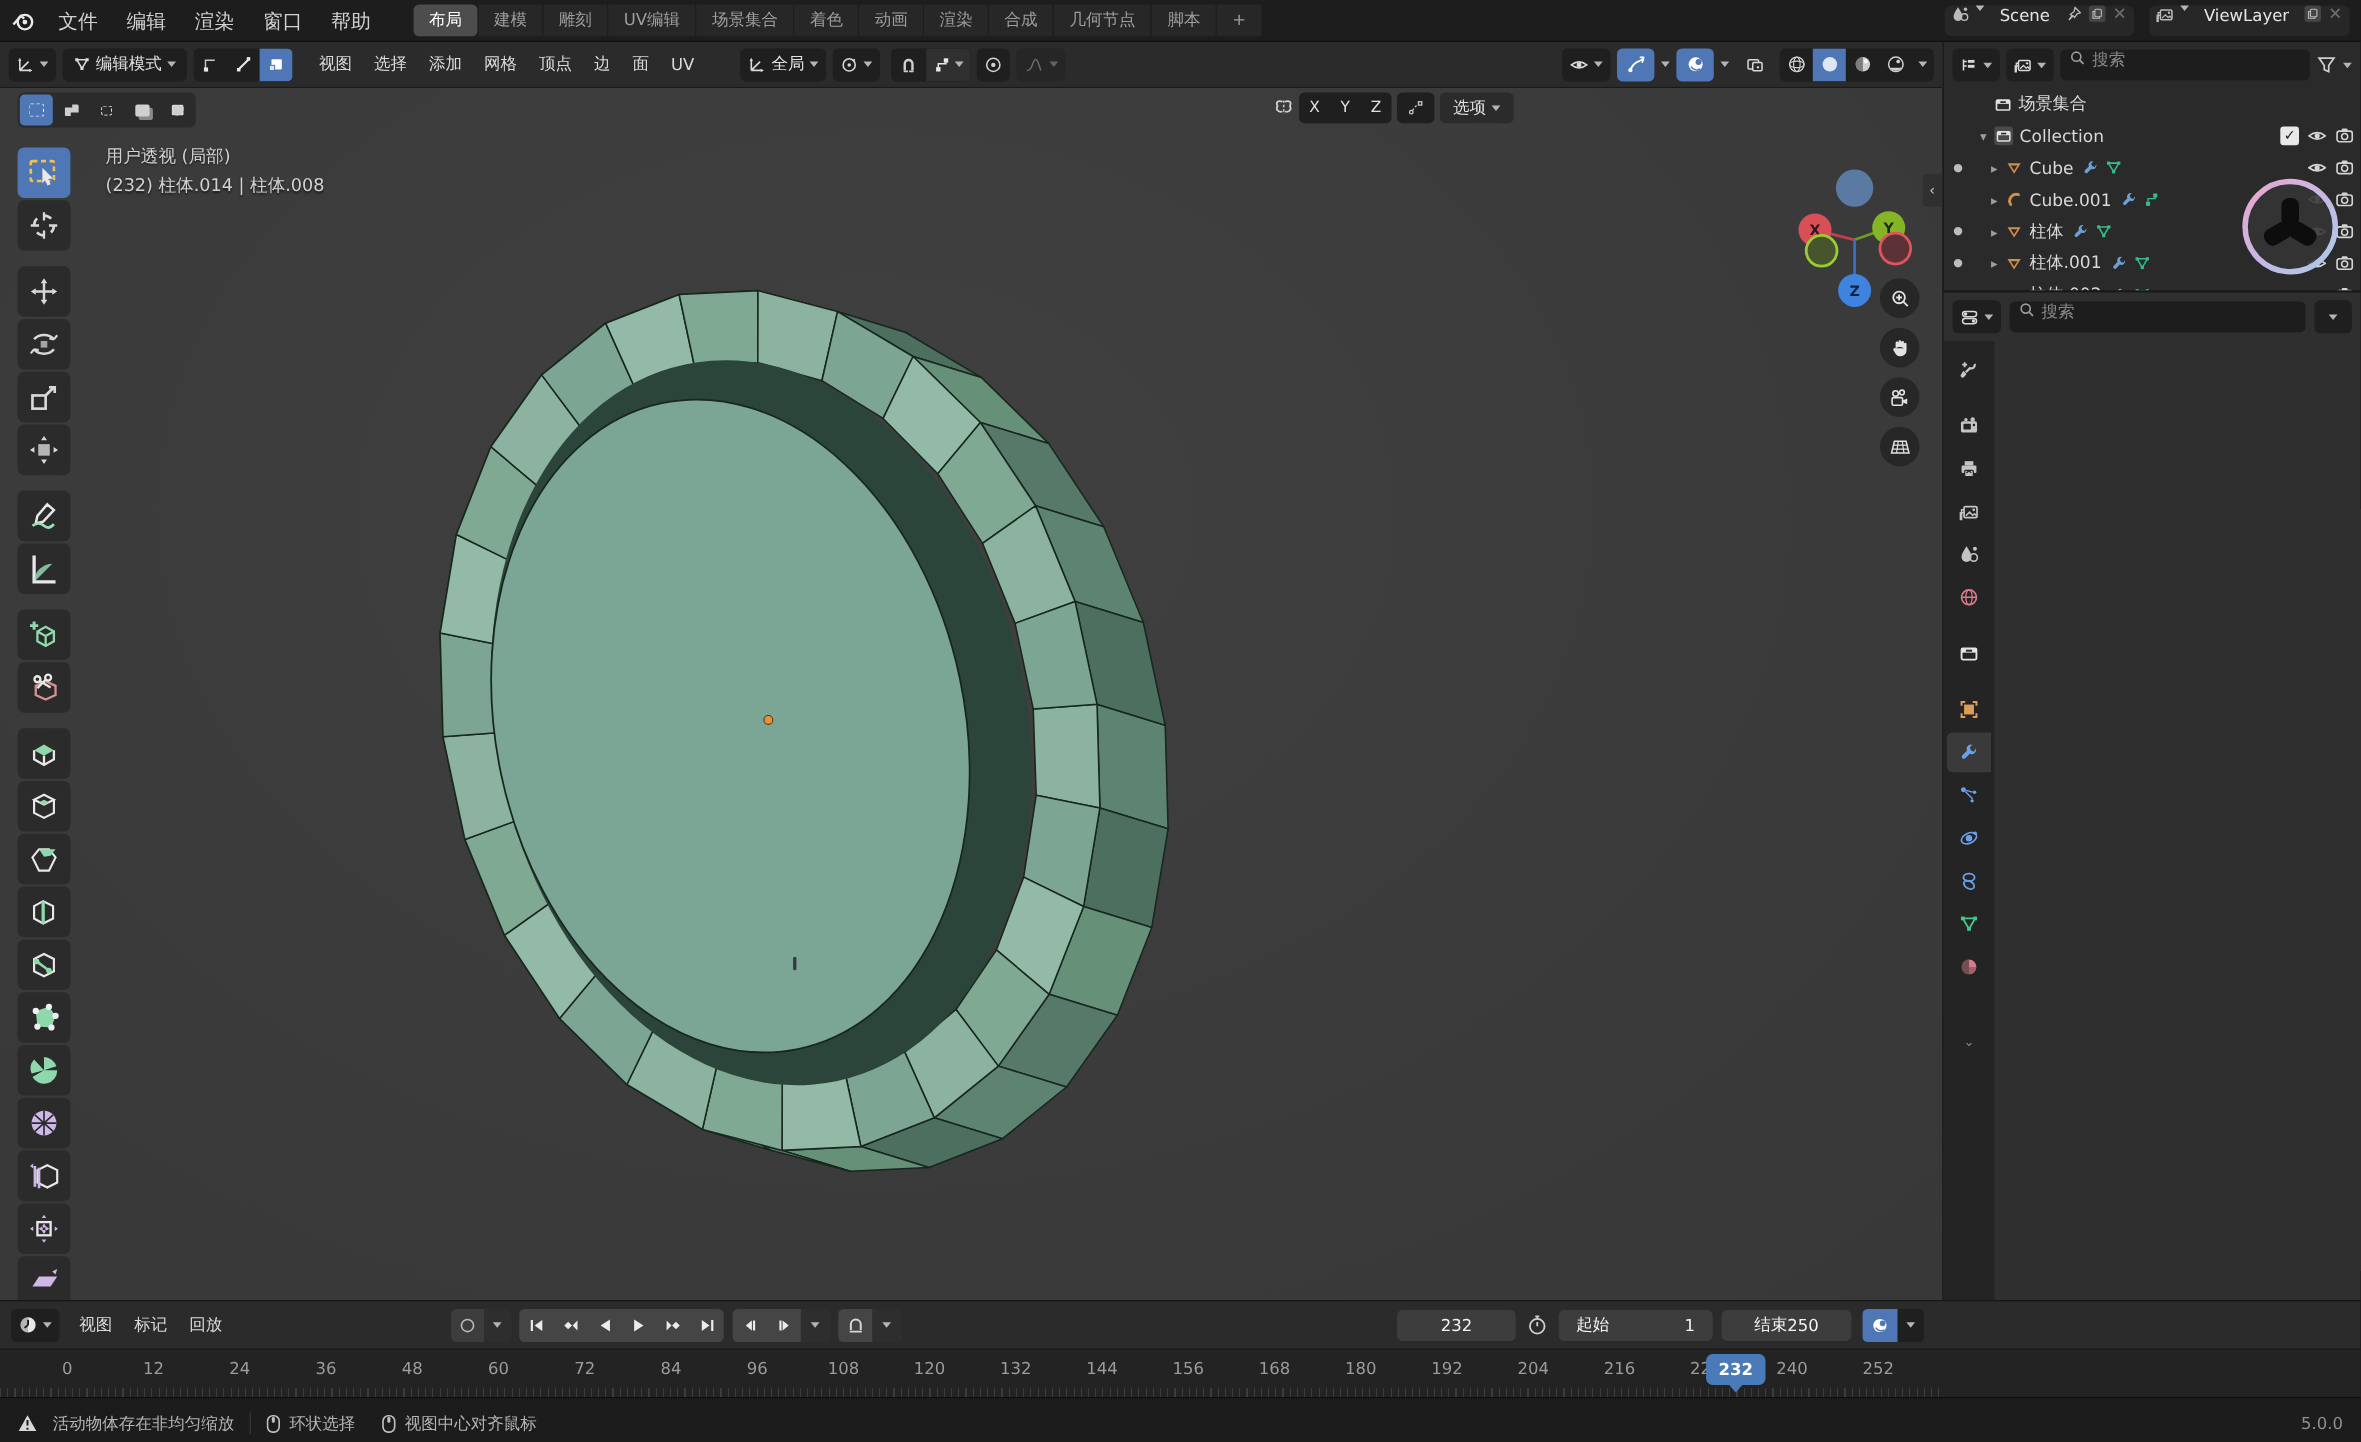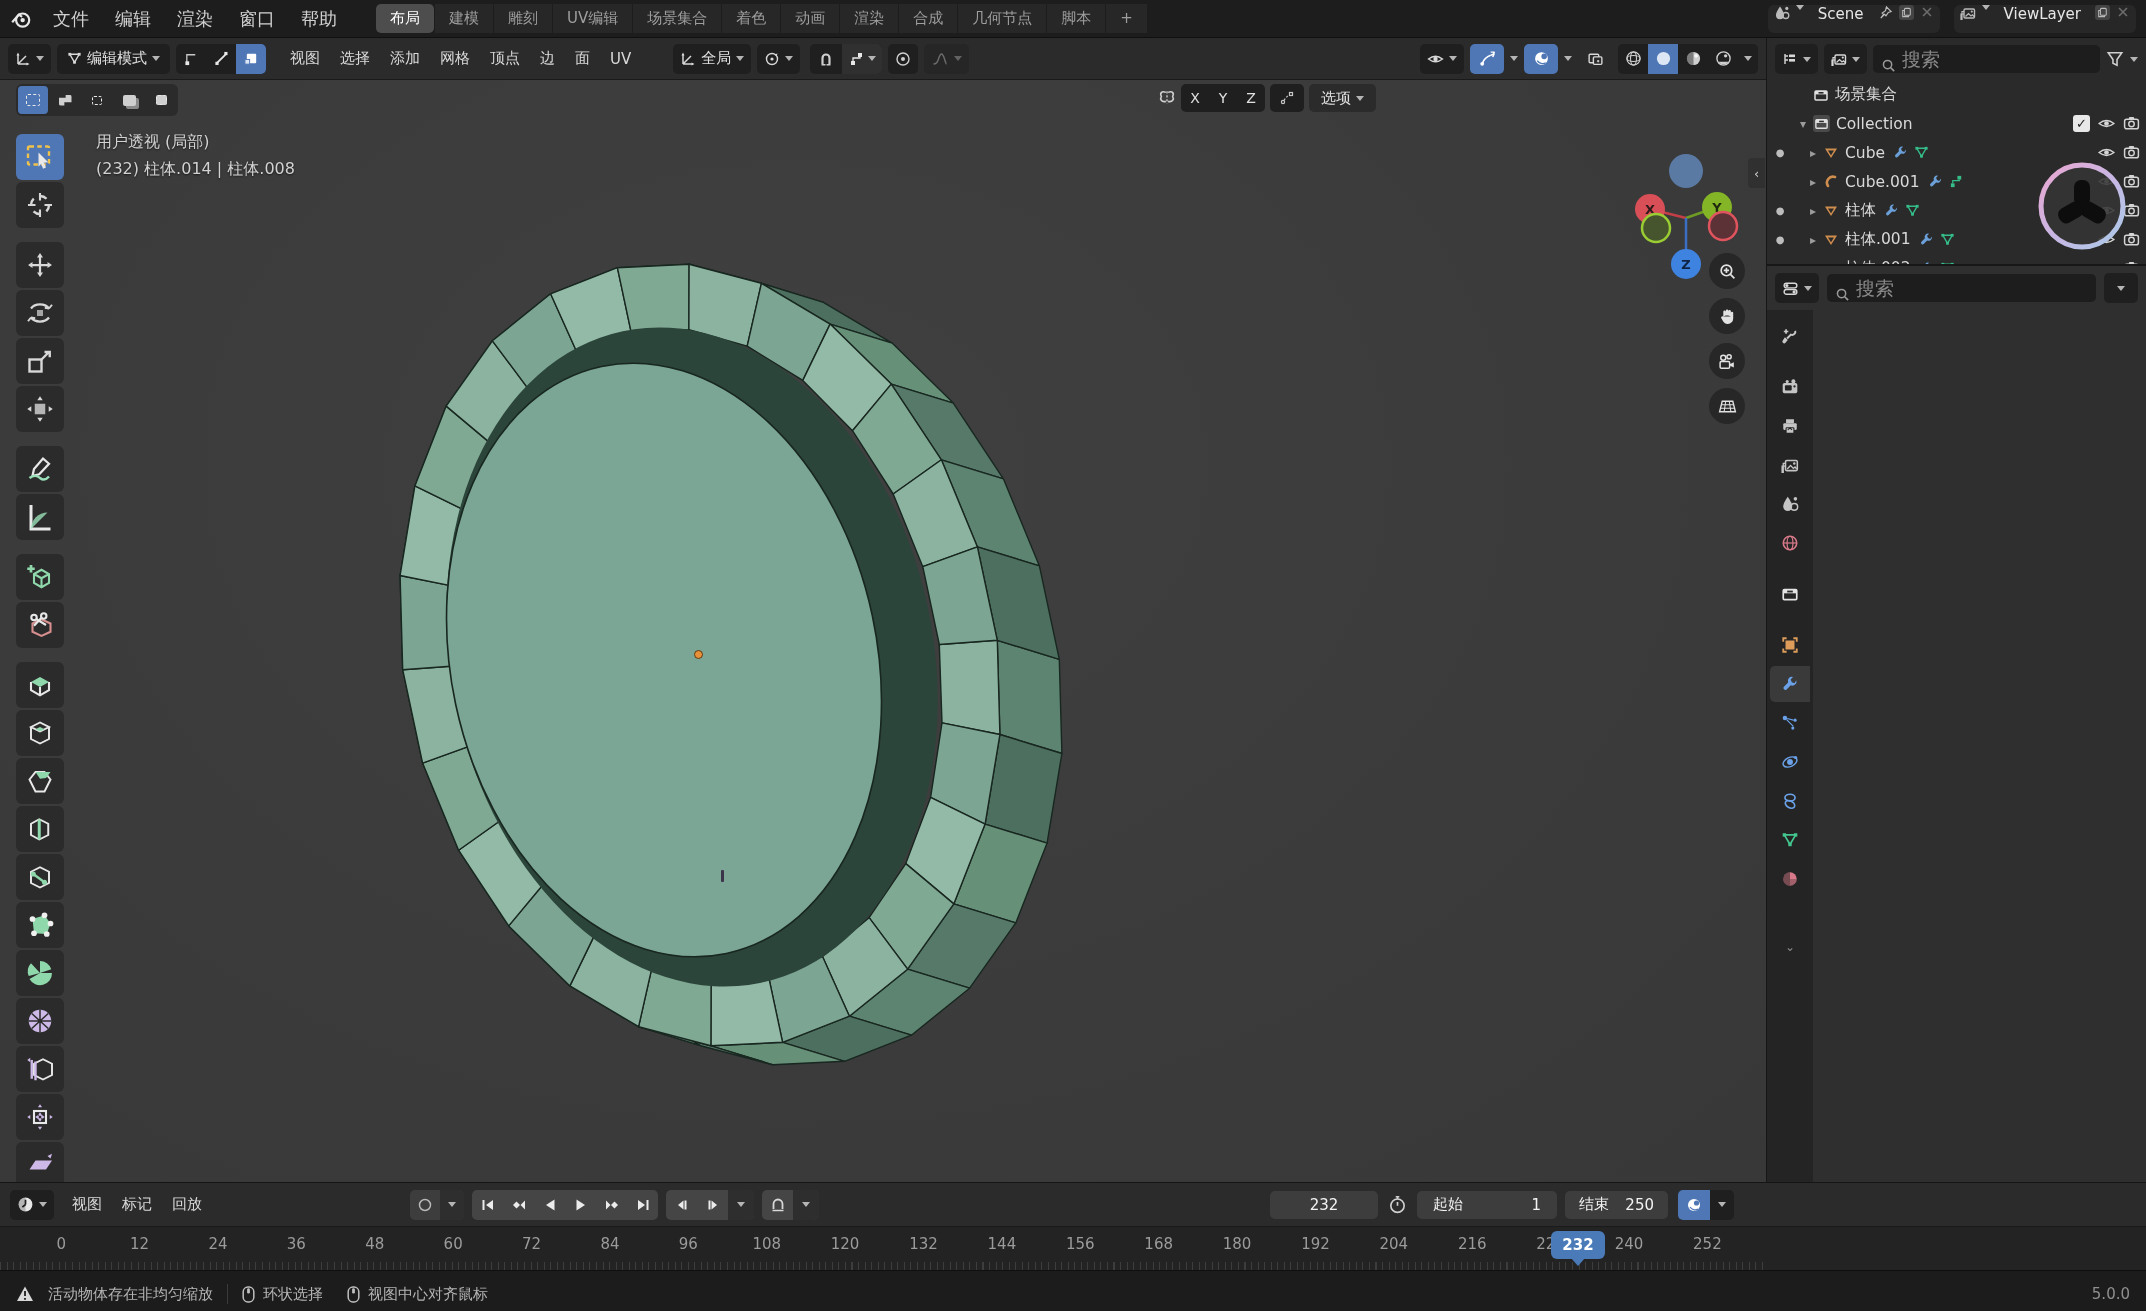--- a/index.html
+++ b/index.html
@@ -45,21 +45,21 @@
   
   #gizmo{position:absolute;left:1604px;top:28px}
   .navbtn{position:absolute;width:36px;height:36px;border-radius:50%;background:rgba(24,24,24,.55);display:flex;align-items:center;justify-content:center;cursor:pointer;color:#e2e2e2}
   #collapse-tab{position:absolute;left:1748px;top:78px;width:17px;height:30px;background:#303030;border-radius:4px 0 0 4px;color:#cfcfcf;font-size:13px;display:flex;align-items:center;justify-content:center;cursor:pointer}
   #origin-dot{position:absolute;left:694px;top:570px;width:9px;height:9px;border-radius:50%;background:#e8913a;border:1.5px solid #5c3a10}
   #stray-tick{position:absolute;left:721px;top:790px;width:3px;height:12px;background:#3b3347;border-radius:1px}
   
   #rightpanel{position:absolute;left:1766px;top:38px;width:380px;height:1144px;background:#2a2a2a;border-left:1px solid #161616}
   #outliner{position:absolute;left:0;top:0;width:100%;height:226px;overflow:hidden}
   #outliner-header{display:flex;align-items:center;gap:6px;padding:6px 8px;height:42px}
-  .searchbox{flex:1;display:flex;align-items:flex-end;gap:6px;background:#1d1d1d;border-radius:5px;height:28px;padding:0 8px;color:#8a8a8a;font-size:19px}
+  .searchbox{flex:1;display:flex;align-items:flex-start;gap:6px;background:#1d1d1d;border-radius:5px;height:28px;padding:0 8px;color:#8a8a8a;font-size:15px}
   .ol-row{display:flex;align-items:center;height:29px;font-size:15.5px;color:#d9d9d9;padding-right:6px}
   .ol-dot{width:26px;text-align:center;color:#bdbdbd;font-size:10px}
   .ol-exp{width:20px;color:#9c9c9c;font-size:12px;text-align:center;cursor:pointer}
   .ol-label{margin-left:6px;margin-right:8px;white-space:nowrap}
   .ol-right{margin-left:auto;display:flex;gap:8px;align-items:center}
   .ol-mods{display:flex;gap:6px;align-items:center}
   #prop-divider{position:absolute;left:0;top:226px;width:100%;height:2px;background:#171717}
   #properties{position:absolute;left:0;top:228px;width:100%;height:916px;background:#2f2f2f;overflow:hidden}
   #prop-header{display:flex;align-items:center;gap:8px;padding:7px 8px;height:44px;background:#2f2f2f}
   #prop-tabs{position:absolute;left:0;top:44px;width:46px;bottom:0;background:#242424;display:flex;flex-direction:column;align-items:center;padding-top:8px;gap:3px}
@@ -1261,21 +1261,21 @@
     </div>
     <div class="row" style="position:absolute;left:1270px;gap:8px">
       <div class="field" style="width:108px">232</div>
       <svg width="19" height="19" color="#cfcfcf" style="margin:0 2px">
           <use href="#i-clock"></use>
         </svg>
       <div class="field" style="width:140px;justify-content:space-between;padding:0 16px">
         <span>起始</span>
           <span>1</span>
       </div>
-      <div class="field" style="width:103px;justify-content:space-between;padding:0 14px">
+      <div class="field" style="width:118px;justify-content:center;padding:0 14px">
         <span>结束</span>
           <span>250</span>
       </div>
       <div class="seg" style="margin-left:2px">
         <div class="on" style="width:32px">
             <svg width="16" height="16">
               <use href="#i-overlay"></use>
             </svg>
           </div>
         <div style="width:24px">

